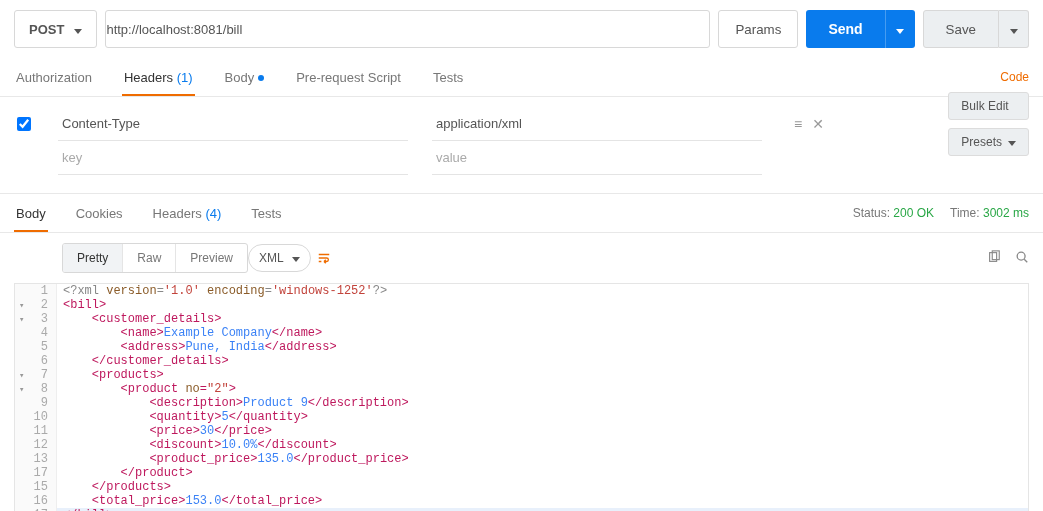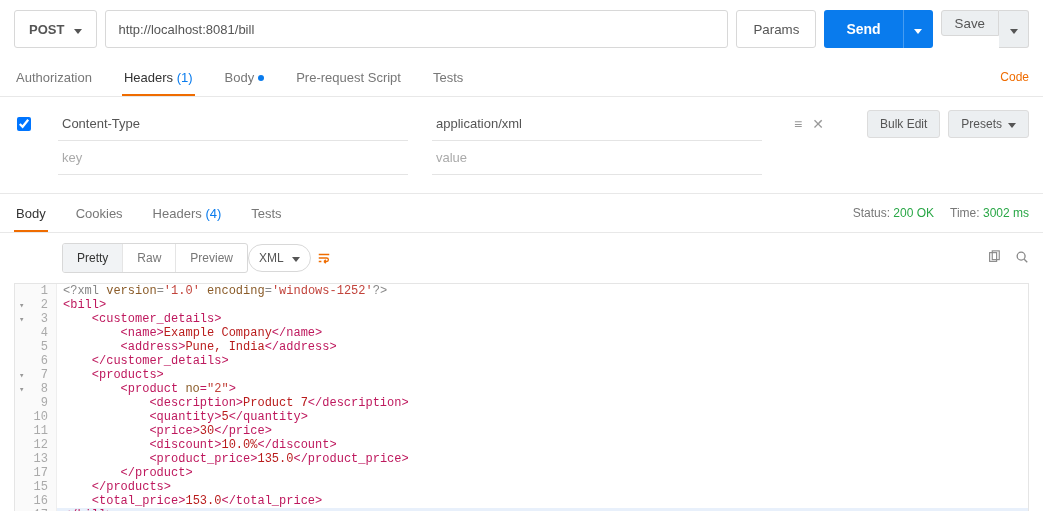--- a/index.html
+++ b/index.html
@@ -1,27 +1,27 @@
 <!DOCTYPE html>
 <html><head>
 <meta charset="utf-8">
 <style>
   * { box-sizing: border-box; margin: 0; padding: 0; }
   body { font-family: -apple-system, BlinkMacSystemFont, "Segoe UI", Arial, sans-serif; font-size: 13px; color: #333; background: #fff; width: 1043px; }
   
   
   .request-bar { display: flex; align-items: stretch; padding: 10px 14px; gap: 8px; }
   .method-select { display: flex; align-items: center; padding: 0 14px; background: #fff; border: 1px solid #d8d8d8; border-radius: 3px; height: 38px; color: #555; font-weight: 600; cursor: pointer; gap: 10px;}
-  .url-input { flex: 1; border: 1px solid #d8d8d8; border-radius: 3px; padding: 0 12px; font-size: 13px; color: #555; height: 38px; }
+  .url-input { flex: 1; border: 1px solid #d8d8d8; border-radius: 3px; padding: 0 0; font-size: 13px; color: #555; height: 38px; }
   .params-btn { padding: 0 16px; background: #fff; border: 1px solid #d8d8d8; border-radius: 3px; color: #555; height: 38px; cursor: pointer;}
   .send-group { display: flex; }
   .send-btn { background: #097bed; color: #fff; border: none; padding: 0 22px; height: 38px; font-size: 14px; font-weight: 600; border-radius: 3px 0 0 3px; cursor:pointer;}
   .send-caret { background: #097bed; color: #fff; border: none; border-left: 1px solid rgba(255,255,255,0.25); width: 30px; height: 38px; border-radius: 0 3px 3px 0; display:flex; align-items:center; justify-content:center; cursor:pointer;}
   .save-group { display: flex; }
-  .save-btn { background: #eceff1; color: #555; border: 1px solid #d8d8d8; padding: 0 13px; height: 26px; border-radius: 3px 0 0 3px; cursor:pointer;}
+  .save-btn { background: #eceff1; color: #555; border: 1px solid #d8d8d8; padding: 0 22px; height: 38px; border-radius: 3px 0 0 3px; cursor:pointer;}
   .save-caret { background: #eceff1; color: #555; border: 1px solid #d8d8d8; border-left:none; width: 30px; height: 38px; border-radius: 0 3px 3px 0; display:flex; align-items:center; justify-content:center; cursor:pointer;}
   .caret-down::after { content:""; display:inline-block; border-left:4px solid transparent; border-right:4px solid transparent; border-top:5px solid currentColor; }
 
   
   .req-tabs-row { display:flex;align-items:center;justify-content:space-between;border-bottom:1px solid #e8e8e8; padding: 0 14px; }
   .req-tabs { display: flex; gap: 28px; align-items: center; height: 38px; }
   .req-tab { color: #777; cursor:pointer; padding: 10px 2px; position:relative; }
   .req-tab.active { color: #333; font-weight:500;}
   .req-tab.active::after { content:""; position:absolute; left:0; right:0; bottom:-1px; height:2px; background:#ef6c00; }
   .tab-count { color:#097bed; }
@@ -31,21 +31,21 @@
   
   .headers-section { padding: 10px 14px 6px; }
   .header-row { display:flex; align-items:center; height: 34px; gap: 24px;}
   .chk { width:20px; display:flex; justify-content:center;}
   .chk input { width:14px;height:14px;}
   .kv-input-wrap { flex: 0 0 350px; border-bottom: 1px solid #e4e4e4; height:100%; display:flex; align-items:center;}
   .kv-input { border:none; width:100%; font-size:13px; color:#555; padding: 2px 4px; outline:none;}
   .kv-input::placeholder { color:#aaa; }
   .row-actions { display:flex; gap:10px; color:#999; width:46px; justify-content:center;}
   .row-actions span { cursor:pointer; font-size:14px;}
-  .hdr-right-btns { display:flex; gap:8px; margin-left:auto;}
+  .hdr-right-btns { display:flex; gap:8px; margin-left:auto;flex-direction:column;}
   .grey-btn { background:#eceff1; border:1px solid #dcdcdc; color:#555; padding:6px 12px; border-radius:3px; cursor:pointer; font-size:12px; display:flex; align-items:center; gap:6px;}
 
   
   .resp-tabs-row { display:flex; align-items:center; justify-content:space-between; border-bottom:1px solid #e8e8e8; border-top:1px solid #e8e8e8; padding:0 14px; margin-top:12px;}
   .resp-tabs { display:flex; gap:26px; height:38px; align-items:center;}
   .resp-tab { color:#777; cursor:pointer; padding:10px 2px; position:relative;}
   .resp-tab.active { color:#333;}
   .resp-tab.active::after { content:""; position:absolute; left:0; right:0; bottom:-1px; height:2px; background:#ef6c00;}
   .status-block { display:flex; gap:16px; font-size:12px; color:#777;}
   .status-block .val { color:#29a746; }
@@ -68,21 +68,21 @@
   .code-viewer { border:1px solid #e5e5e5; margin: 0 14px 10px; font-family: Consolas,"Courier New",monospace; font-size:12px; line-height:14px; background:#fff; overflow:hidden;}
   .code-line { display:flex;}
   .code-line.hl { background:#e8f0fb;}
   .gut { width:42px; text-align:right; padding-right:8px; color:#aaa; border-right:1px solid #eee; user-select:none; position:relative; background:#fafafa;}
   .fold::before { content:"▾"; position:absolute; left:4px; color:#999; font-size:9px; top:1px;}
   .code { padding-left:6px; white-space:pre;}
   .c-decl { color:#888;}
   .c-tag { color:#be185d;}
   .c-attr { color:#8a5b28;}
   .c-str { color:#c2433b;}
-  .c-txt { color:#b91c1c;}
+  .c-txt { color:#3b82f6;}
   
   .icon-svg { width:14px; height:14px; }
 </style>
 </head>
 <body>
 
 <div class="request-bar">
   <div class="method-select">
     <span>POST</span>
     <span class="caret-down"></span>
@@ -231,21 +231,21 @@
     <div class="code-line">
       <div class="gut fold">7</div>
       <div class="code">    <span class="c-tag">&lt;products&gt;</span></div>
     </div>
     <div class="code-line">
       <div class="gut fold">8</div>
       <div class="code">        <span class="c-tag">&lt;product </span><span class="c-attr">no</span><span class="c-tag">=</span><span class="c-str">"2"</span><span class="c-tag">&gt;</span></div>
     </div>
     <div class="code-line">
       <div class="gut">9</div>
-      <div class="code">            <span class="c-tag">&lt;description&gt;</span><span class="c-txt">Product 7</span><span class="c-tag">&lt;/description&gt;</span></div>
+      <div class="code">            <span class="c-tag">&lt;description&gt;</span><span class="c-txt">Product 9</span><span class="c-tag">&lt;/description&gt;</span></div>
     </div>
     <div class="code-line">
       <div class="gut">10</div>
       <div class="code">            <span class="c-tag">&lt;quantity&gt;</span><span class="c-txt">5</span><span class="c-tag">&lt;/quantity&gt;</span></div>
     </div>
     <div class="code-line">
       <div class="gut">11</div>
       <div class="code">            <span class="c-tag">&lt;price&gt;</span><span class="c-txt">30</span><span class="c-tag">&lt;/price&gt;</span></div>
     </div>
     <div class="code-line">

